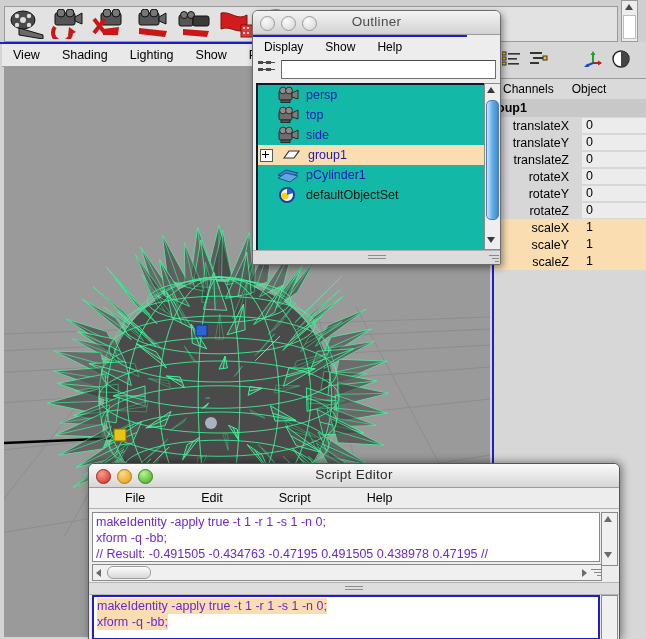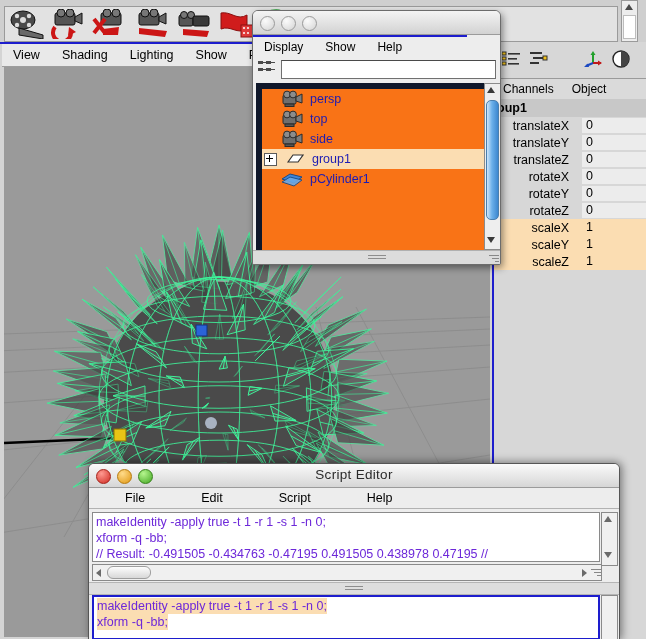--- a/index.html
+++ b/index.html
@@ -39,22 +39,22 @@
   .tb-btn.green{background:radial-gradient(circle at 35% 28%,#b5f58e,#43a722);border-color:#348119;}
   .win-title{position:absolute;left:0;top:3px;width:100%;text-align:center;
       font-size:13.5px;color:#4c4c4c;letter-spacing:.3px;}
   .win-title.active{color:#2b2b2b;}
   #outliner-menubar{left:0;top:24px;width:214px;height:20px;background:#ededed;
       border-top:2px solid #1d1dcd;border-bottom:1px solid #b4b4b4;display:flex;align-items:center;}
   #outliner-menubar .mi{padding:0 11px;font-size:12px;line-height:19px;}
   #outliner-filterrow{left:0;top:46px;width:247px;height:24px;background:#ededed;
       display:flex;align-items:center;padding:0 4px;box-sizing:border-box;gap:4px;}
   #filter-field{flex:1;height:17px;background:#fff;border:1px solid #707070;border-top-color:#4a4a4a;}
-  #outliner-list{left:3px;top:72px;width:226px;height:165px;background:#f97316;
-      border:6px solid #0f172a;overflow:hidden;}
+  #outliner-list{left:3px;top:72px;width:226px;height:165px;background:#14b8a6;
+      border:2px solid #0f172a;overflow:hidden;}
   .ol-row{height:20px;display:flex;align-items:center;padding-left:2px;position:relative;}
   .ol-row.sel{background:#fbddb2;}
   .ol-exp{width:11px;height:11px;border:1px solid #5a5a5a;background:#fff;margin-right:3px;
       position:relative;flex:0 0 auto;}
   .ol-exp:before{content:"";position:absolute;left:4px;top:1px;width:1px;height:7px;background:#000;}
   .ol-exp:after{content:"";position:absolute;left:1px;top:4px;width:7px;height:1px;background:#000;}
   .ol-spacer{width:14px;flex:0 0 auto;}
   .ol-icon{width:26px;height:18px;flex:0 0 auto;position:relative;}
   .ol-label{font-size:12.5px;color:#1d1db4;padding-left:6px;white-space:nowrap;}
   .ol-label.black{color:#111;}
@@ -650,20 +650,21 @@
       </div>
   </div>
 
   <div class="abs" id="outliner">
     <div class="abs" id="outliner-titlebar">
       <div class="tb-btns">
         <span class="tb-btn"></span>
         <span class="tb-btn"></span>
         <span class="tb-btn"></span>
       </div>
+      <div class="win-title">Outliner</div>
     </div>
 
     <div class="abs" id="outliner-menubar">
       <span class="mi menu-label">Display</span>
       <span class="mi menu-label">Show</span>
       <span class="mi menu-label">Help</span>
     </div>
 
     <div class="abs" id="outliner-filterrow">
       <span>
@@ -727,20 +728,29 @@
           <span class="ol-label">group1</span>
         </div>
         <div class="ol-row">
           <span class="ol-spacer"></span>
           <span class="ol-icon"><svg width="26" height="18" viewBox="0 0 26 18">
               <polygon points="4,9 12,4 24,7 16,13" fill="#3f85d6" stroke="#184a86"></polygon>
               <polygon points="4,12 12,7 24,10 16,16" fill="#6aa9e8" stroke="#184a86" opacity=".9"></polygon>
             </svg></span>
           <span class="ol-label">pCylinder1</span>
         </div>
+        <div class="ol-row">
+          <span class="ol-spacer"></span>
+          <span class="ol-icon"><svg width="26" height="18" viewBox="0 0 26 18">
+              <circle cx="13" cy="9" r="7" fill="#fff" stroke="#1a3c9e" stroke-width="2"></circle>
+              <circle cx="11" cy="10" r="3.6" fill="#f5d312"></circle>
+              <path d="M13 2 A7 7 0 0 1 19 7 L13 9 Z" fill="#2a5fd0"></path>
+            </svg></span>
+          <span class="ol-label black">defaultObjectSet</span>
+        </div>
       </div>
 
     <div class="abs" id="outliner-vscroll">
       <div class="sb-arrow" style="top:0;">
         <div class="tri" style="left:2px;top:3px;border-left:4px solid transparent;border-right:4px solid transparent;border-bottom:6px solid #3a3a3a;"></div>
       </div>
       <div id="outliner-vthumb" class="abs"></div>
       <div class="sb-arrow" style="top:150px;">
         <div class="tri" style="left:2px;top:3px;border-left:4px solid transparent;border-right:4px solid transparent;border-top:6px solid #3a3a3a;"></div>
       </div>

